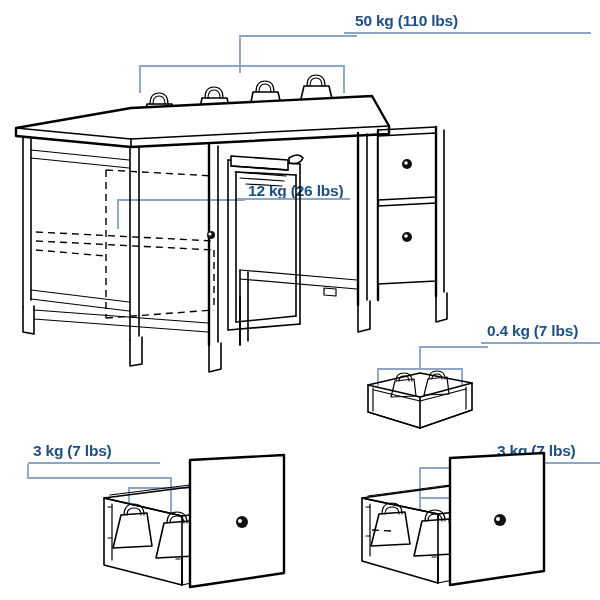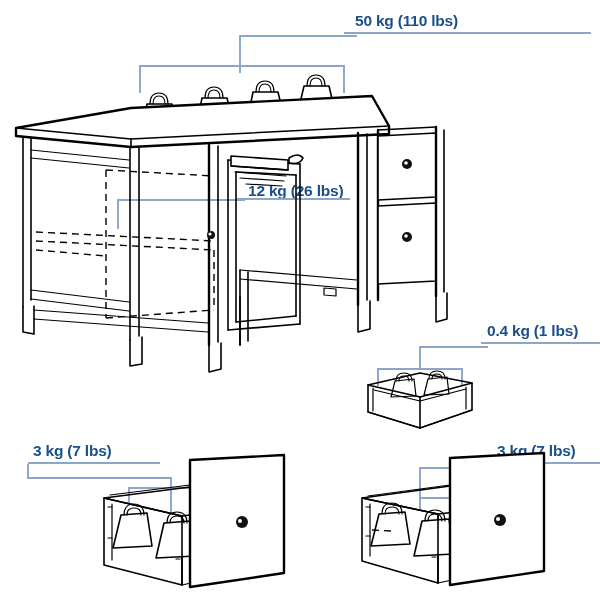--- a/index.html
+++ b/index.html
@@ -34,21 +34,21 @@
   .under{fill:none;stroke:#8ba6c9;stroke-width:1.9;}
   .knob{fill:#111;}
 </style>
 </head>
 <body>
 
 <div id="stage">
 
   <div class="label lbl-top">50 kg (110 lbs)</div>
   <div class="label lbl-mid">12 kg (26 lbs)</div>
-  <div class="label lbl-tray">0.4 kg (1 lbs)</div>
+  <div class="label lbl-tray">0.4 kg (7 lbs)</div>
   <div class="label lbl-dl">3 kg (7 lbs)</div>
   <div class="label lbl-dr">3 kg (7 lbs)</div>
 
   <svg width="600" height="600">
 
     <path class="under" d="M344 33 H478"></path>
     <path class="lead" d="M478 33 H590"></path>
     <path class="lead" d="M240 36 H356 M240 36 V72"></path>
     <path class="lead" d="M140 66 H344 M140 66 V92 M344 66 V92"></path>
 

